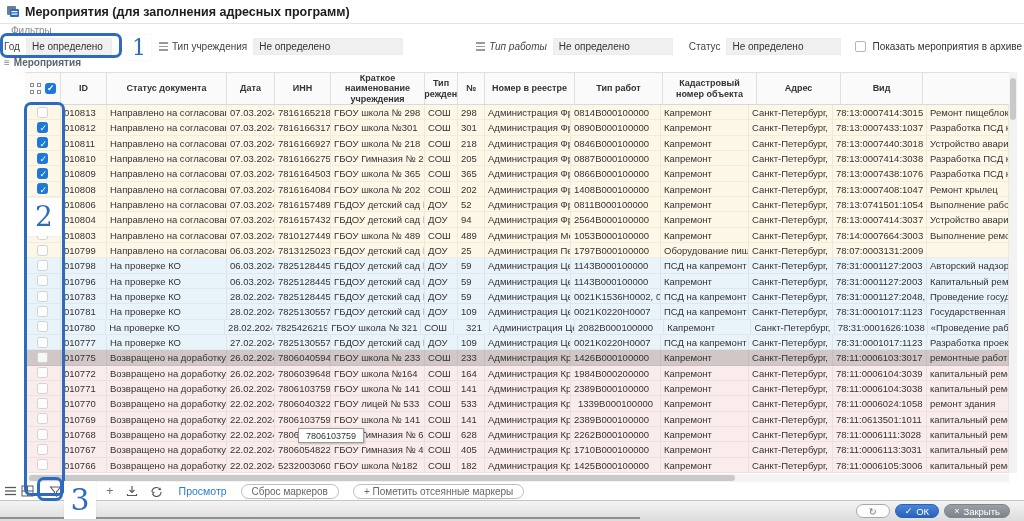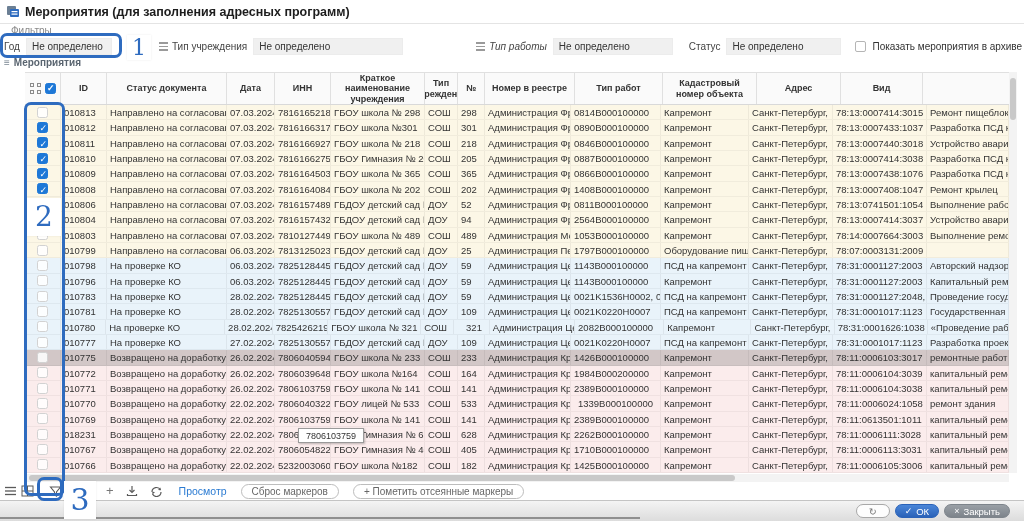--- a/index.html
+++ b/index.html
@@ -503,21 +503,21 @@
       <div class="cell" style="width: 120px;">Возвращено на доработку</div>
       <div class="cell" style="width: 48px;">22.02.2024</div>
       <div class="cell" style="width: 56px;">7806040322</div>
       <div class="cell" style="width: 94px;">ГБОУ лицей № 533</div>
       <div class="cell" style="width: 33px;">СОШ</div>
       <div class="cell" style="width: 27px;">533</div>
       <div class="cell" style="width: 86px;">Администрация Красно</div>
       <div class="cell" style="width: 90px; text-align: center;">1339B000100000</div>
       <div class="cell" style="width: 88px;">Капремонт</div>
       <div class="cell" style="width: 84px;">Санкт-Петербург,</div>
-      <div class="cell" style="width: 94px; text-align: center;">78:11:0006024:1058</div>
+      <div class="cell" style="width: 94px;">78:11:0006024:1058</div>
       <div class="cell" style="width: 82px;">ремонт здания</div>
     </div>
     <div class="trow band-pink">
       <div class="cell cb" style="width: 36px;">
         <span class="rowbox"></span>
       </div>
       <div class="cell" style="width: 46px;">010769</div>
       <div class="cell" style="width: 120px;">Возвращено на доработку</div>
       <div class="cell" style="width: 48px;">22.02.2024</div>
       <div class="cell" style="width: 56px;">7806103759</div>
@@ -528,21 +528,21 @@
       <div class="cell" style="width: 90px;">2389B000100000</div>
       <div class="cell" style="width: 88px;">Капремонт</div>
       <div class="cell" style="width: 84px;">Санкт-Петербург,</div>
       <div class="cell" style="width: 94px;">78:11:0613501:1011</div>
       <div class="cell" style="width: 82px;">капитальный ремонт зд</div>
     </div>
     <div class="trow band-pink">
       <div class="cell cb" style="width: 36px;">
         <span class="rowbox"></span>
       </div>
-      <div class="cell" style="width: 46px;">018231</div>
+      <div class="cell" style="width: 46px;">010768</div>
       <div class="cell" style="width: 120px;">Возвращено на доработку</div>
       <div class="cell" style="width: 48px;">22.02.2024</div>
       <div class="cell" style="width: 56px;">7806103759</div>
       <div class="cell" style="width: 94px;">ГБОУ Гимназия № 628</div>
       <div class="cell" style="width: 33px;">СОШ</div>
       <div class="cell" style="width: 27px;">628</div>
       <div class="cell" style="width: 86px;">Администрация Красно</div>
       <div class="cell" style="width: 90px;">2262B000100000</div>
       <div class="cell" style="width: 88px;">Капремонт</div>
       <div class="cell" style="width: 84px;">Санкт-Петербург,</div>

